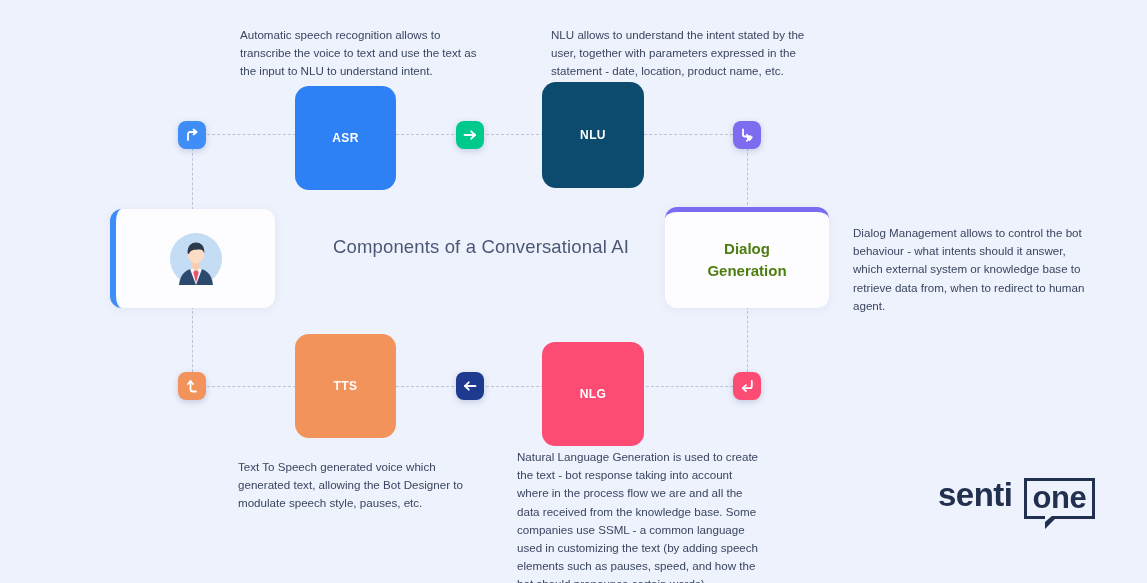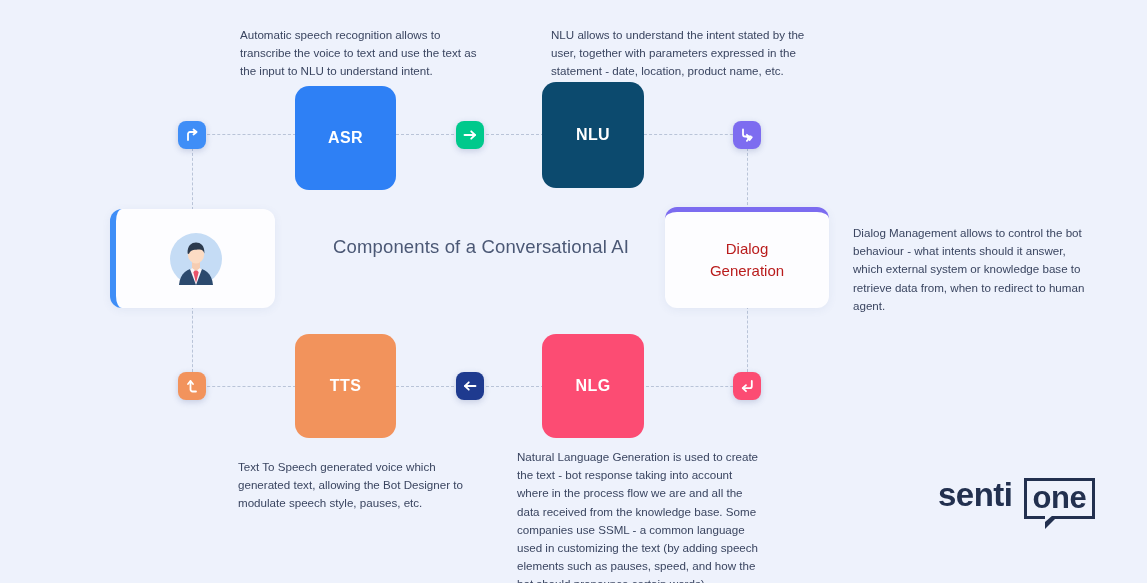--- a/index.html
+++ b/index.html
@@ -28,21 +28,21 @@
   }
 
   
   .comp {
     position: absolute;
     border-radius: 14px;
     display: flex;
     align-items: center;
     justify-content: center;
     color: #ffffff;
-    font-size: 16px;
+    font-size: 12px;
     font-weight: bold;
     letter-spacing: .4px;
   }
   .comp-asr { background: #2e80f5; }
   .comp-nlu { background: #0c4a6e; }
   .comp-tts { background: #f2935c; }
   .comp-nlg { background: #fc4c73; }
 
   
   .card-white {
@@ -52,23 +52,23 @@
     box-shadow: 0 2px 10px rgba(60,80,140,.07);
   }
   .card-avatar {
     border-left: 6px solid #3f8ef7;
     display: flex; align-items: center; justify-content: center;
   }
   .card-dialog {
     border-top: 5px solid #7c6cf0;
     display: flex; align-items: center; justify-content: center;
     text-align: center;
-    color: #b91c1c;
+    color: #4d7c0f;
     font-size: 15px;
-    font-weight: normal;
+    font-weight: bold;
     line-height: 1.5;
   }
 
   
   .badge {
     position: absolute;
     width: 28px; height: 28px;
     border-radius: 8px;
     display: flex; align-items: center; justify-content: center;
     box-shadow: 0 2px 6px rgba(50,70,130,.22);
@@ -176,21 +176,21 @@
   </div>
 
   <div class="comp comp-nlu" style="left:542px; top:82px; width:102px; height:106px;">
     <span>NLU</span>
   </div>
 
   <div class="comp comp-tts" style="left:295px; top:334px; width:101px; height:104px;">
     <span>TTS</span>
   </div>
 
-  <div class="comp comp-nlg" style="left:542px; top:334px; width:102px; height:104px;">
+  <div class="comp comp-nlg" style="left:542px; top:342px; width:102px; height:104px;border-radius:13px;">
     <span>NLG</span>
   </div>
 
   <div class="card-white card-dialog" style="left:665px; top:207px; width:164px; height:101px;">
     <div>
       <div>Dialog</div>
       <div>Generation</div>
     </div>
   </div>
 

